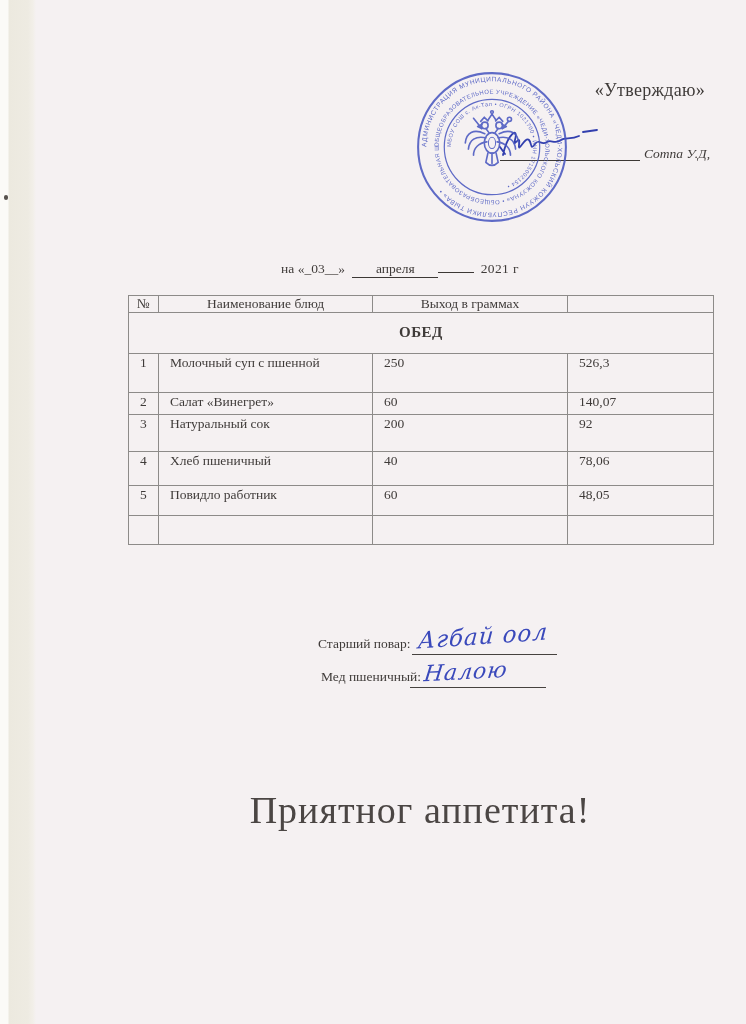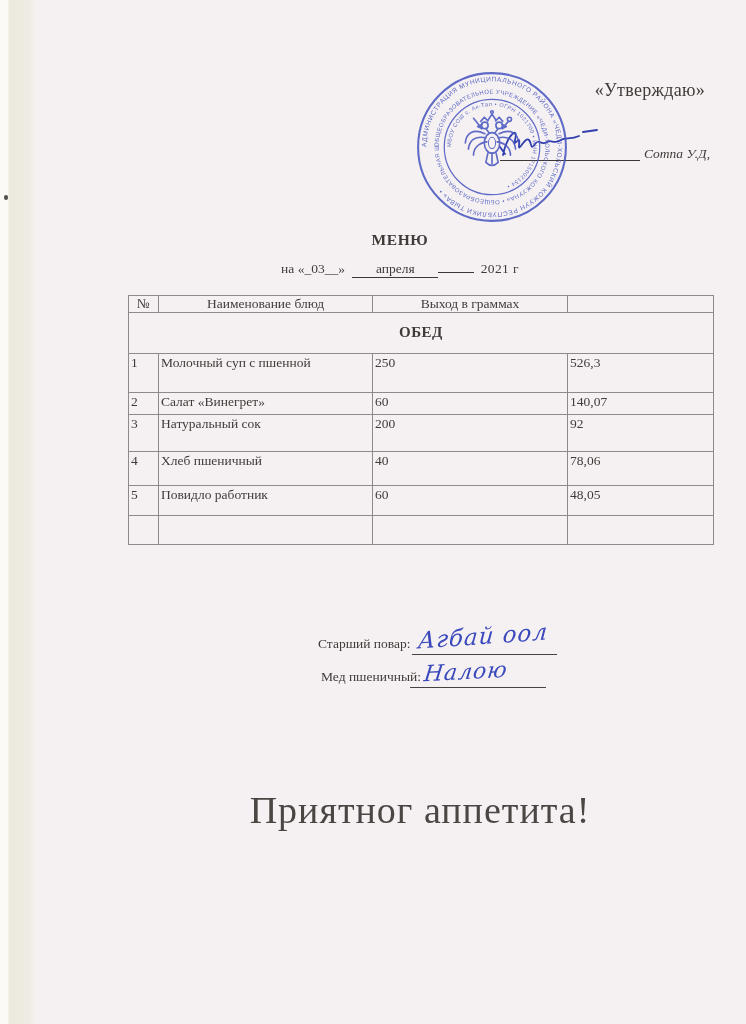--- a/index.html
+++ b/index.html
@@ -37,21 +37,21 @@
   .date-line .year{letter-spacing:.4px;}
 
   
   table.menu{
     position:absolute;left:128px;top:295px;
     width:585px;border-collapse:collapse;table-layout:fixed;
     font-size:13.5px;line-height:1.15;
   }
   table.menu td,table.menu th{
     border:1px solid #8d8b89;vertical-align:top;
-    padding:1px 2px;font-weight:normal;text-align:left;
+    padding:1px 11px;font-weight:normal;text-align:left;
     overflow:hidden;
   }
   tr.hdr{height:16px;}
   tr.hdr th{text-align:center;padding:0 4px;}
   tr.section{height:41px;}
   tr.section td{text-align:center;font-weight:bold;font-size:15px;vertical-align:middle;letter-spacing:.5px;}
   tr.r0{height:39px;} tr.r1{height:22px;} tr.r2{height:37px;}
   tr.r3{height:34px;} tr.r4{height:30px;} tr.r5{height:29px;}
   td.num{text-align:left;padding-left:6px;}
   td.val-bottom{vertical-align:bottom;padding-bottom:4px;margin-top:11px;}
@@ -120,21 +120,20 @@
       <ellipse cx="76" cy="72" rx="7.5" ry="10"></ellipse>
       <ellipse cx="76" cy="72" rx="3.5" ry="5.5" stroke-width="1"></ellipse>
       <path d="M69,63 C58,58 51,62 50,72 M70,67 C60,65 54,69 53,78 M71,71 C63,72 58,77 58,84"></path>
       <path d="M83,63 C94,58 101,62 102,72 M82,67 C92,65 98,69 99,78 M81,71 C89,72 94,77 94,84"></path>
       <path d="M72,82 L70,91 M80,82 L82,91 M76,82 L76,92 M70,91 C74,95 78,95 82,91"></path>
       <path d="M66,58 L58,48 M86,58 L92,51"></path>
       <circle cx="93" cy="49" r="2"></circle>
     </g>
   </svg>
 
-  <div class="menu-title">МЕНЮ</div>
   <div class="date-line">
     <span class="seg">на «_03__»</span>
     <span class="blank">апреля</span><span class="tail"></span>
     <span class="seg year">2021 г</span>
   </div>
 
   <table class="menu">
     <colgroup>
         <col style="width:30px">
         <col style="width:214px">

